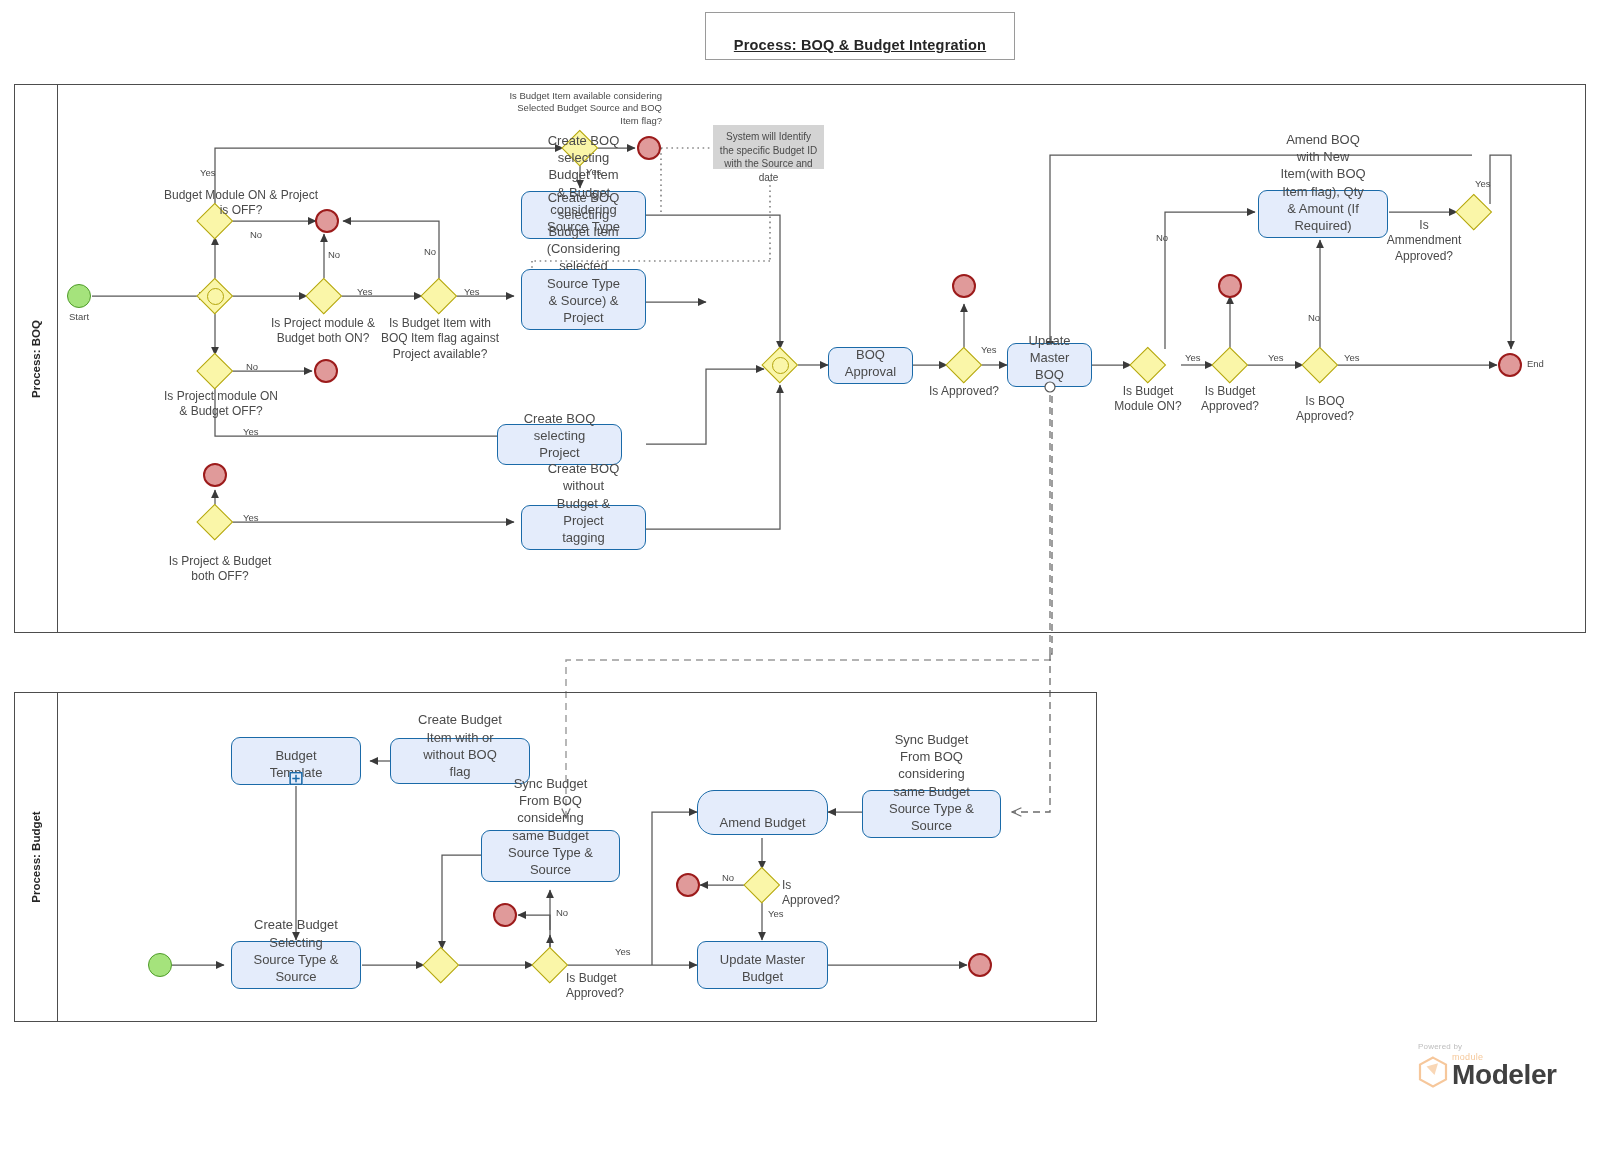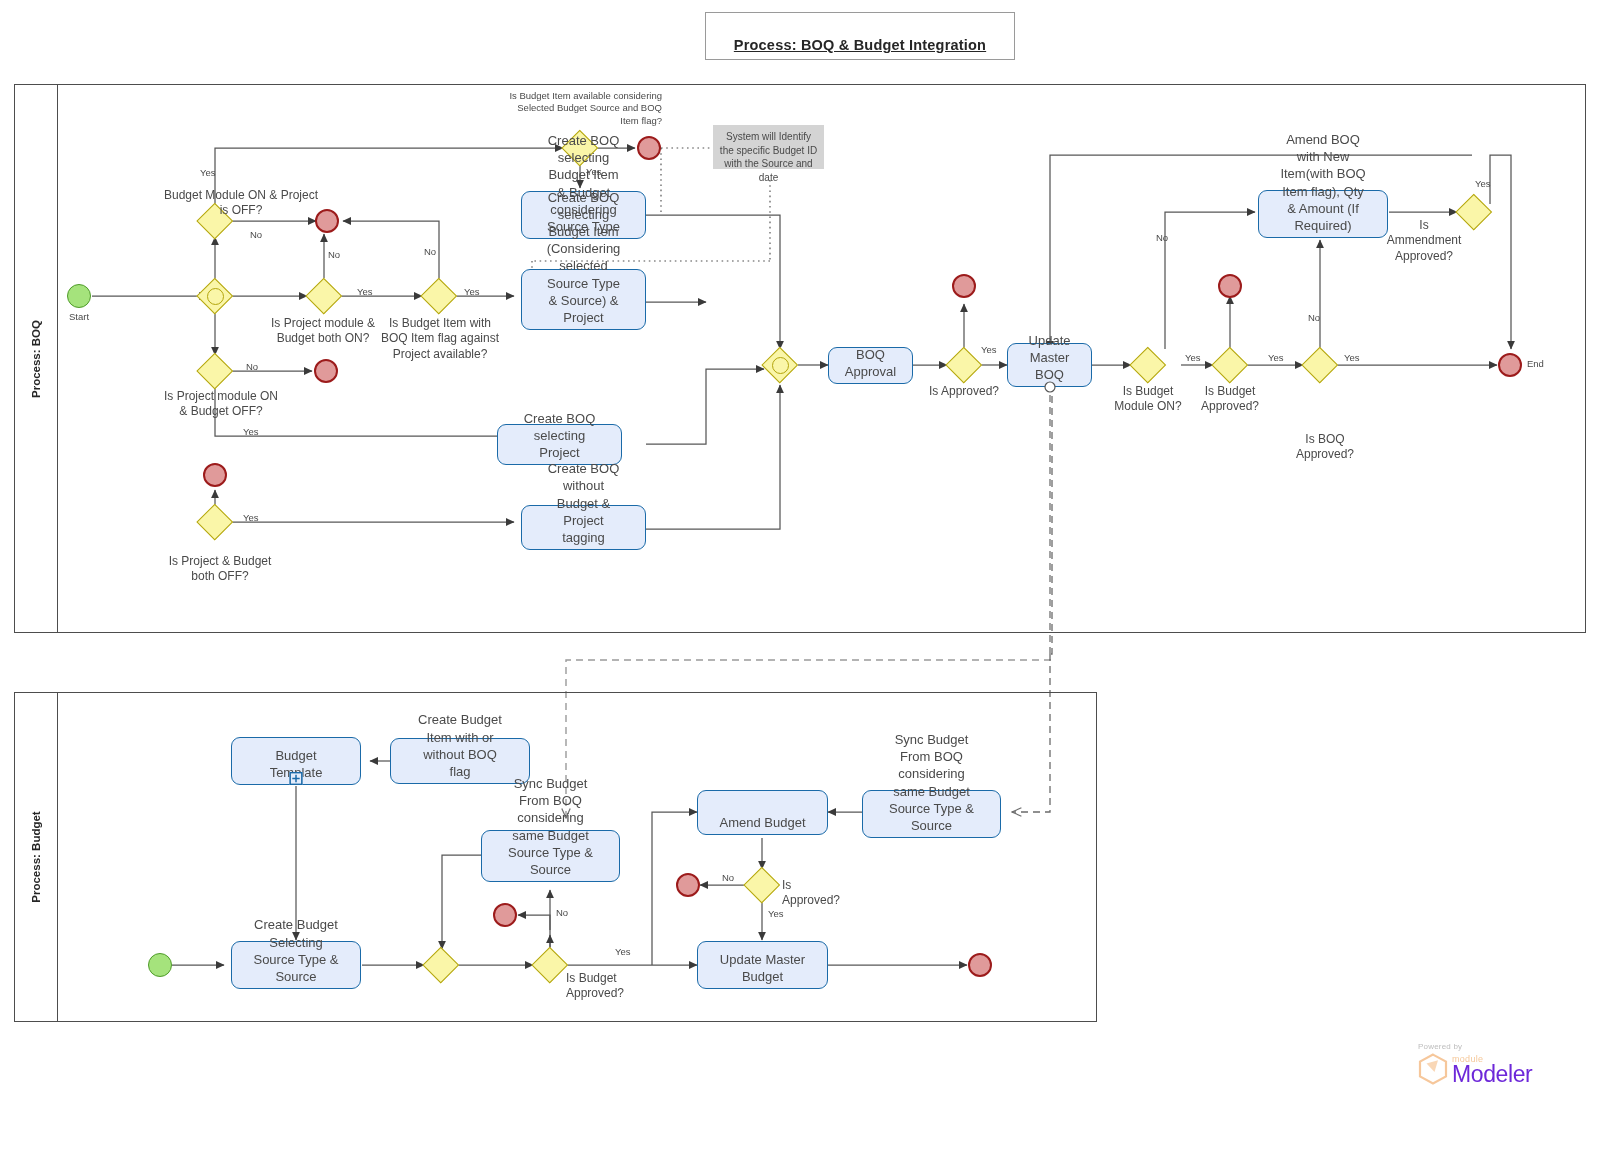--- a/index.html
+++ b/index.html
@@ -95,21 +95,21 @@
   .caption{
     position:absolute;font-size:9.5px;line-height:1.3;color:#4a4a4a;text-align:center;
   }
 
   
   .logo{position:absolute;left:1418px;top:1042px;width:140px;height:62px;}
   .logo .pb{font-size:8px;color:#bdbdbd;letter-spacing:.2px;}
   .logo .brand{display:flex;align-items:flex-end;gap:4px;margin-top:2px;}
   .logo .wordmark{line-height:1;}
   .logo .bz{font-size:9px;color:#f5c89a;letter-spacing:.3px;}
-  .logo .md{font-size:23px;color:#6d28d9;line-height:.92;letter-spacing:-.4px;}
+  .logo .md{font-size:28px;color:#404040;line-height:.92;letter-spacing:-.4px;font-weight:bold;}
 </style>
 </head>
 <body>
 
 <div id="canvas">
 
   <div class="title-box">
     <div class="title-text">Process: BOQ &amp; Budget Integration</div>
   </div>
 
@@ -351,21 +351,21 @@
 
   <div class="gw" style="left:1212px;top:347px;">
     <div class="dia"></div>
   </div>
   <div class="gw-label" style="left:1192px;top:384px;width:76px;">Is Budget Approved?</div>
   <div class="ev end" style="left:1218px;top:274px;width:24px;height:24px;"></div>
 
   <div class="gw" style="left:1302px;top:347px;">
     <div class="dia"></div>
   </div>
-  <div class="gw-label" style="left:1278px;top:394px;width:94px;margin-top:38px;">Is BOQ Approved?</div>
+  <div class="gw-label" style="left:1278px;top:394px;width:94px;">Is BOQ Approved?</div>
 
   <div class="task" style="left:1258px;top:190px;width:130px;height:48px;">
     <span>Amend BOQ with New Item(with BOQ Item flag), Qty &amp; Amount (If Required)</span>
   </div>
 
   <div class="gw" style="left:1456px;top:194px;">
     <div class="dia"></div>
   </div>
   <div class="gw-label" style="left:1386px;top:218px;width:76px;">Is Ammendment Approved?</div>
 
@@ -418,21 +418,21 @@
     <div class="dia"></div>
   </div>
   <div class="gw-label" style="left:566px;top:971px;width:100px;text-align:left;">Is Budget Approved?</div>
 
   <div class="task" style="left:481px;top:830px;width:139px;height:52px;">
     <span>Sync Budget From BOQ considering same Budget Source Type &amp; Source</span>
   </div>
 
   <div class="ev end" style="left:493px;top:903px;width:24px;height:24px;"></div>
 
-  <div class="task" style="left:697px;top:790px;width:131px;height:45px;">
+  <div class="task" style="left:697px;top:790px;width:131px;height:45px;border-radius:17px;">
     <span>Amend Budget</span>
   </div>
 
   <div class="task" style="left:862px;top:790px;width:139px;height:48px;">
     <span>Sync Budget From BOQ considering same Budget Source Type &amp; Source</span>
   </div>
 
   <div class="gw" style="left:744px;top:867px;">
     <div class="dia"></div>
   </div>

